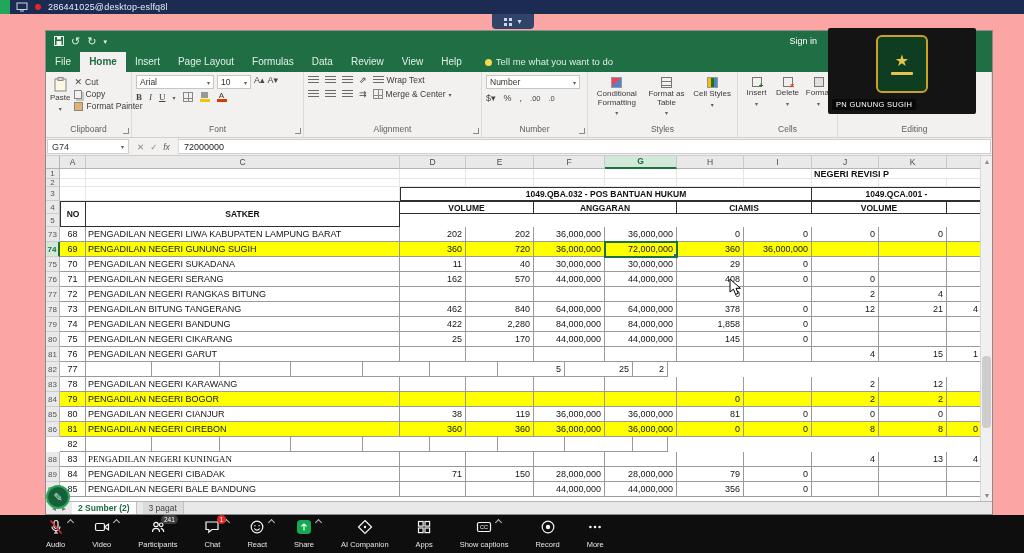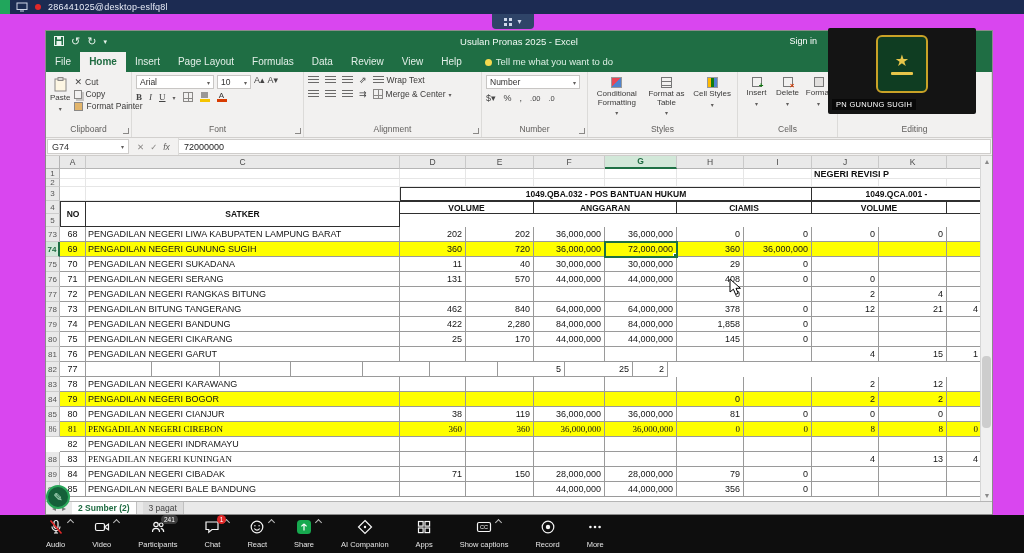--- a/index.html
+++ b/index.html
@@ -1,18 +1,18 @@
 <!DOCTYPE html>
 <html><head>
 <meta charset="utf-8">
 <style>
   * { box-sizing: border-box; margin: 0; padding: 0; }
   html,body { width:1024px; height:553px; overflow:hidden; background:#000; }
   body { font-family:"Liberation Sans", sans-serif; }
-  #stage { position:relative; width:1024px; height:553px; background:#d946ef; overflow:hidden; }
+  #stage { position:relative; width:1024px; height:553px; background:#fca5a5; overflow:hidden; }
 
   
   #remote-bar { position:absolute; left:0; top:0; width:1024px; height:14px; background:#1c2b52; display:flex; align-items:center; gap:6px; z-index:5; }
   #share-accent { width:10px; height:14px; background:#21a65c; }
   .rb-ico { display:inline-block; }
   #remote-id { color:#e9edf8; font-size:9px; letter-spacing:.2px; }
 
   
   #view-pill { position:absolute; left:492px; top:14px; width:42px; height:15px; background:#2f4468; border-radius:0 0 4px 4px; display:flex; align-items:center; justify-content:center; gap:5px; z-index:6; }
   .pill-grid { width:8px; height:8px; background:
@@ -152,21 +152,20 @@
       <span class="qat">
         <svg width="10" height="10" viewBox="0 0 10 10">
             <rect x="0.5" y="0.5" width="9" height="9" fill="none" stroke="#eaf5ee" stroke-width="1"></rect>
             <rect x="2.5" y="5" width="5" height="4" fill="#eaf5ee"></rect>
             <rect x="3" y="1" width="4" height="2.5" fill="#eaf5ee"></rect>
           </svg>
         <span class="g">↺</span>
         <span class="g">↻</span>
         <span class="g" style="font-size:7px">▾</span>
       </span>
-      <span class="title-text">Usulan Pronas 2025 - Excel</span>
       <span class="signin">Sign in</span>
     </div>
 
     <div class="tabrow">
       <div class="tab">File</div>
       <div class="tab active">Home</div>
       <div class="tab">Insert</div>
       <div class="tab">Page Layout</div>
       <div class="tab">Formulas</div>
       <div class="tab">Data</div>
@@ -474,21 +473,21 @@
             <div class="dcell num" style="width: 67px; flex: 0 0 auto; height: 15px;">29</div>
             <div class="dcell num" style="width: 68px; flex: 0 0 auto; height: 15px;">0</div>
             <div class="dcell num" style="width: 67px; flex: 0 0 auto; height: 15px;"></div>
             <div class="dcell num" style="width: 68px; flex: 0 0 auto; height: 15px;"></div>
             <div class="dcell num" style="width: 35px; flex: 0 0 auto; height: 15px;"></div>
           </div>
           <div class="srow" style="height: 15px;">
             <div class="gut" style="width: 14px; flex: 0 0 auto; height: 15px;">76</div>
             <div class="dcell ctr" style="width: 26px; flex: 0 0 auto; height: 15px;">71</div>
             <div class="dcell satker" style="width: 314px; flex: 0 0 auto; height: 15px;">PENGADILAN NEGERI SERANG</div>
-            <div class="dcell num" style="width: 66px; flex: 0 0 auto; height: 15px;">131</div>
+            <div class="dcell num" style="width: 66px; flex: 0 0 auto; height: 15px;">162</div>
             <div class="dcell num" style="width: 68px; flex: 0 0 auto; height: 15px;">570</div>
             <div class="dcell num" style="width: 71px; flex: 0 0 auto; height: 15px;">44,000,000</div>
             <div class="dcell num" style="width: 72px; flex: 0 0 auto; height: 15px;">44,000,000</div>
             <div class="dcell num" style="width: 67px; flex: 0 0 auto; height: 15px;">408</div>
             <div class="dcell num" style="width: 68px; flex: 0 0 auto; height: 15px;">0</div>
             <div class="dcell num" style="width: 67px; flex: 0 0 auto; height: 15px;">0</div>
             <div class="dcell num" style="width: 68px; flex: 0 0 auto; height: 15px;"></div>
             <div class="dcell num" style="width: 35px; flex: 0 0 auto; height: 15px;"></div>
           </div>
           <div class="srow" style="height: 15px;">
@@ -609,38 +608,37 @@
             <div class="dcell num" style="width: 66px; flex: 0 0 auto; height: 15px;">38</div>
             <div class="dcell num" style="width: 68px; flex: 0 0 auto; height: 15px;">119</div>
             <div class="dcell num" style="width: 71px; flex: 0 0 auto; height: 15px;">36,000,000</div>
             <div class="dcell num" style="width: 72px; flex: 0 0 auto; height: 15px;">36,000,000</div>
             <div class="dcell num" style="width: 67px; flex: 0 0 auto; height: 15px;">81</div>
             <div class="dcell num" style="width: 68px; flex: 0 0 auto; height: 15px;">0</div>
             <div class="dcell num" style="width: 67px; flex: 0 0 auto; height: 15px;">0</div>
             <div class="dcell num" style="width: 68px; flex: 0 0 auto; height: 15px;">0</div>
             <div class="dcell num" style="width: 35px; flex: 0 0 auto; height: 15px;"></div>
           </div>
-          <div class="srow hl" style="height: 15px; font-family: Liberation Serif, serif;">
+          <div class="srow hl" style="height: 15px;">
             <div class="gut" style="width: 14px; flex: 0 0 auto; height: 15px;">86</div>
             <div class="dcell ctr" style="width: 26px; flex: 0 0 auto; height: 15px;">81</div>
             <div class="dcell satker" style="width: 314px; flex: 0 0 auto; height: 15px;">PENGADILAN NEGERI CIREBON</div>
             <div class="dcell num" style="width: 66px; flex: 0 0 auto; height: 15px;">360</div>
             <div class="dcell num" style="width: 68px; flex: 0 0 auto; height: 15px;">360</div>
             <div class="dcell num" style="width: 71px; flex: 0 0 auto; height: 15px;">36,000,000</div>
             <div class="dcell num" style="width: 72px; flex: 0 0 auto; height: 15px;">36,000,000</div>
             <div class="dcell num" style="width: 67px; flex: 0 0 auto; height: 15px;">0</div>
             <div class="dcell num" style="width: 68px; flex: 0 0 auto; height: 15px;">0</div>
             <div class="dcell num" style="width: 67px; flex: 0 0 auto; height: 15px;">8</div>
             <div class="dcell num" style="width: 68px; flex: 0 0 auto; height: 15px;">8</div>
             <div class="dcell num" style="width: 35px; flex: 0 0 auto; height: 15px;">0</div>
           </div>
           <div class="srow" style="height: 15px;">
             <div class="gut" style="width: 14px; flex: 0 0 auto; height: 15px; margin-top: 28px;">87</div>
             <div class="dcell ctr" style="width: 26px; flex: 0 0 auto; height: 15px;">82</div>
-            <div class="dcell satker" style="width: 314px; flex: 0 0 auto; height: 15px;">PENGADILAN NEGERI INDRAMAYU</div>
             <div class="dcell num" style="width: 66px; flex: 0 0 auto; height: 15px;"></div>
             <div class="dcell num" style="width: 68px; flex: 0 0 auto; height: 15px;"></div>
             <div class="dcell num" style="width: 71px; flex: 0 0 auto; height: 15px;"></div>
             <div class="dcell num" style="width: 72px; flex: 0 0 auto; height: 15px;"></div>
             <div class="dcell num" style="width: 67px; flex: 0 0 auto; height: 15px;"></div>
             <div class="dcell num" style="width: 68px; flex: 0 0 auto; height: 15px;"></div>
             <div class="dcell num" style="width: 67px; flex: 0 0 auto; height: 15px;"></div>
             <div class="dcell num" style="width: 68px; flex: 0 0 auto; height: 15px;"></div>
             <div class="dcell num" style="width: 35px; flex: 0 0 auto; height: 15px;"></div>
           </div>

